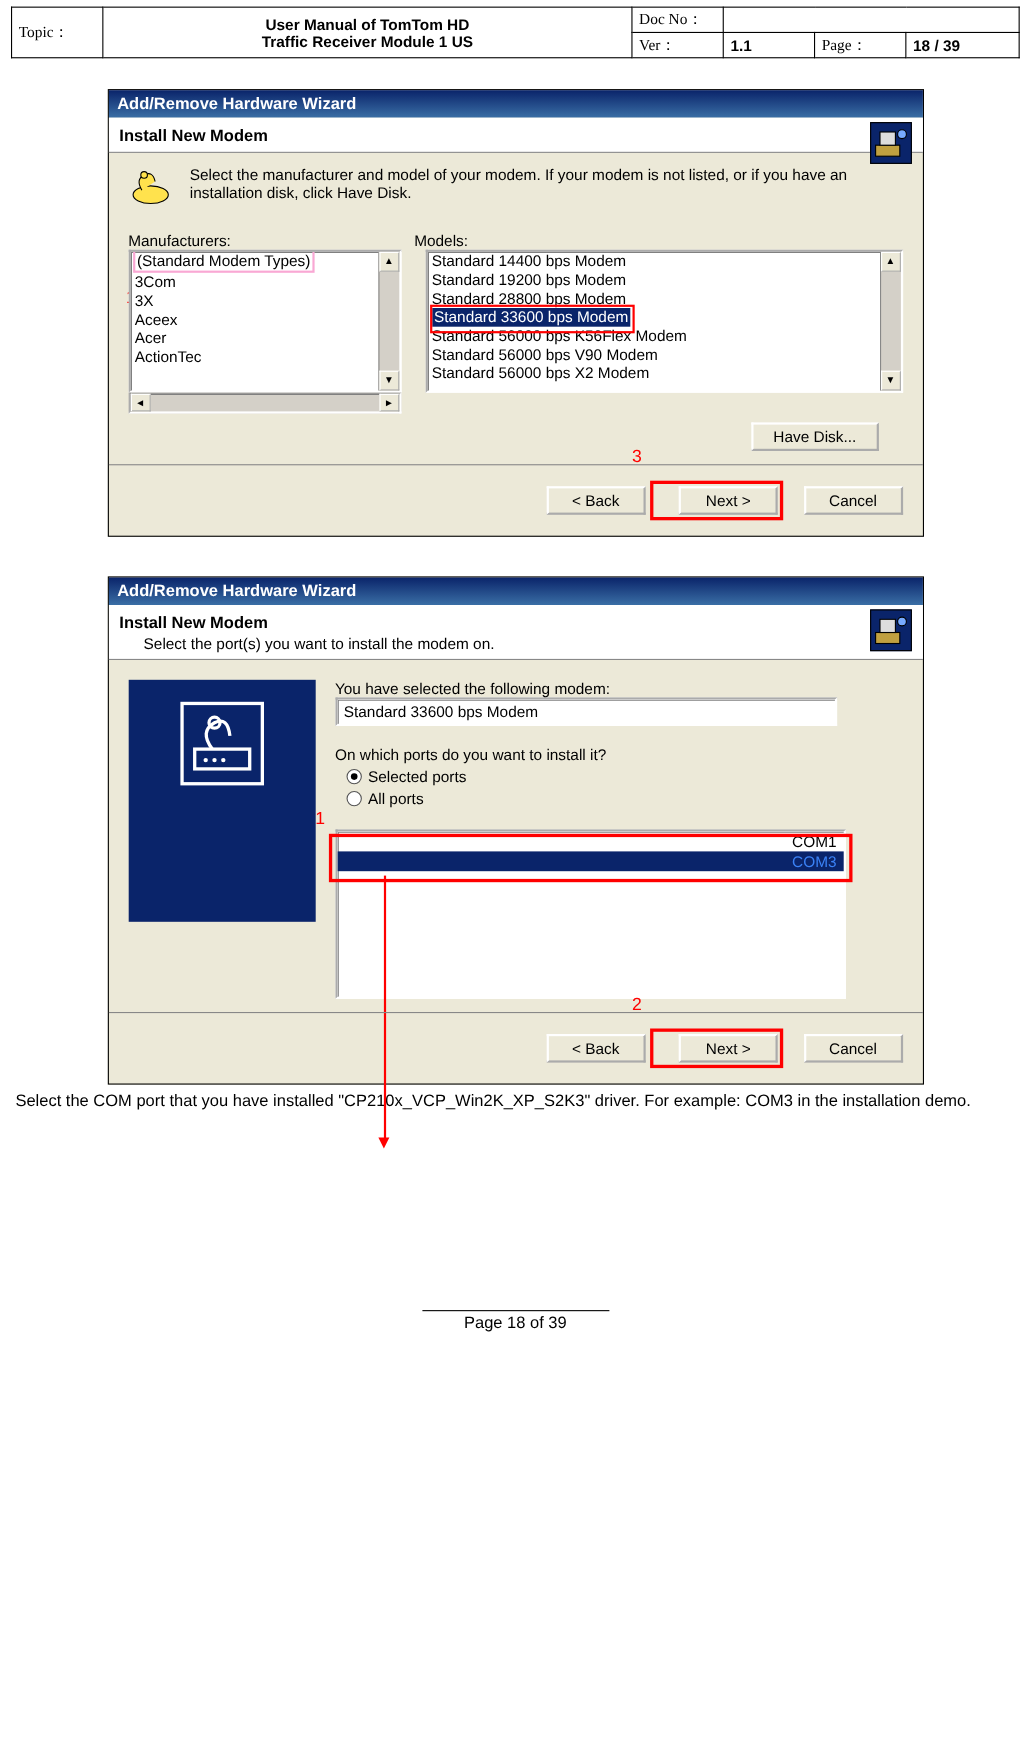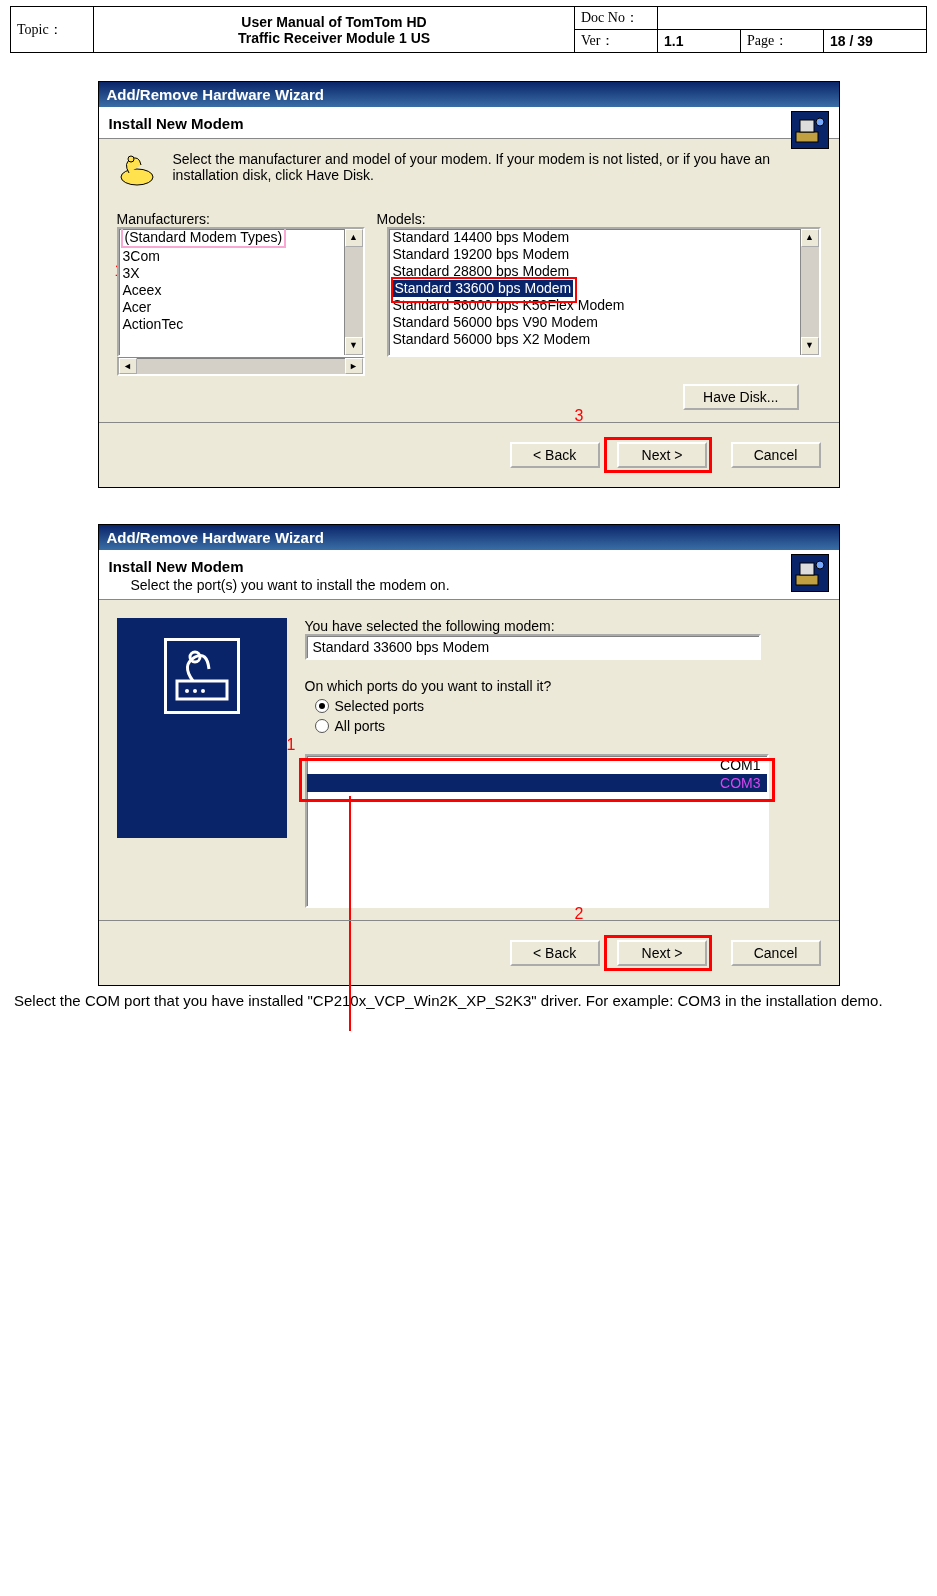--- a/index.html
+++ b/index.html
@@ -135,21 +135,21 @@
     font-family: Tahoma, sans-serif;
     min-width: 90px;
     cursor: pointer;
   }
   .btn-row {
     border-top: 1px solid #888;
     padding: 14px 18px;
     text-align: right;
     position: relative;
   }
-  .btn-row .win-btn { margin-left: 8px; }
+  .btn-row .win-btn { margin-left: 21px; }
   .next-wrap {
     border: 3px solid red;
     display: inline-block;
     padding: 2px;
   }
   .callout {
     color: red;
     font-size: 16px;
     position: absolute;
   }
@@ -189,21 +189,21 @@
     border: 2px inset #fff;
     box-shadow: inset 1px 1px 0 #808080;
     height: 150px;
     width: 460px;
     font-size: 14px;
     position: relative;
     text-align: right;
   }
   .ports-box .port { padding: 1px 6px; }
   .ports-sel {
-    background:#0a246a; color:#d946ef;
+    background:#0a246a; color:#3b82f6;
   }
   .red-wrap-port {
     position:absolute;
     border: 3px solid red;
     pointer-events:none;
   }
   .body-text {
     font-size: 15px;
     margin: 6px 4px 0 4px;
     line-height: 1.25;
@@ -406,13 +406,17 @@
       <button class="win-btn">&lt; Back</button>
       <span class="next-wrap">
         <button class="win-btn">Next &gt;</button>
       </span>
       <button class="win-btn" style="margin-left:14px">Cancel</button>
     </div>
   </div>
 
   <div class="body-text">Select the COM port that you have installed "CP210x_VCP_Win2K_XP_S2K3" driver. For example: COM3 in the installation demo.</div>
 
+  <div class="footer">
+    <div class="footer-line"></div>
+    <span>Page 18 of 39</span>
+  </div>
 </div>
 
 </body></html>

